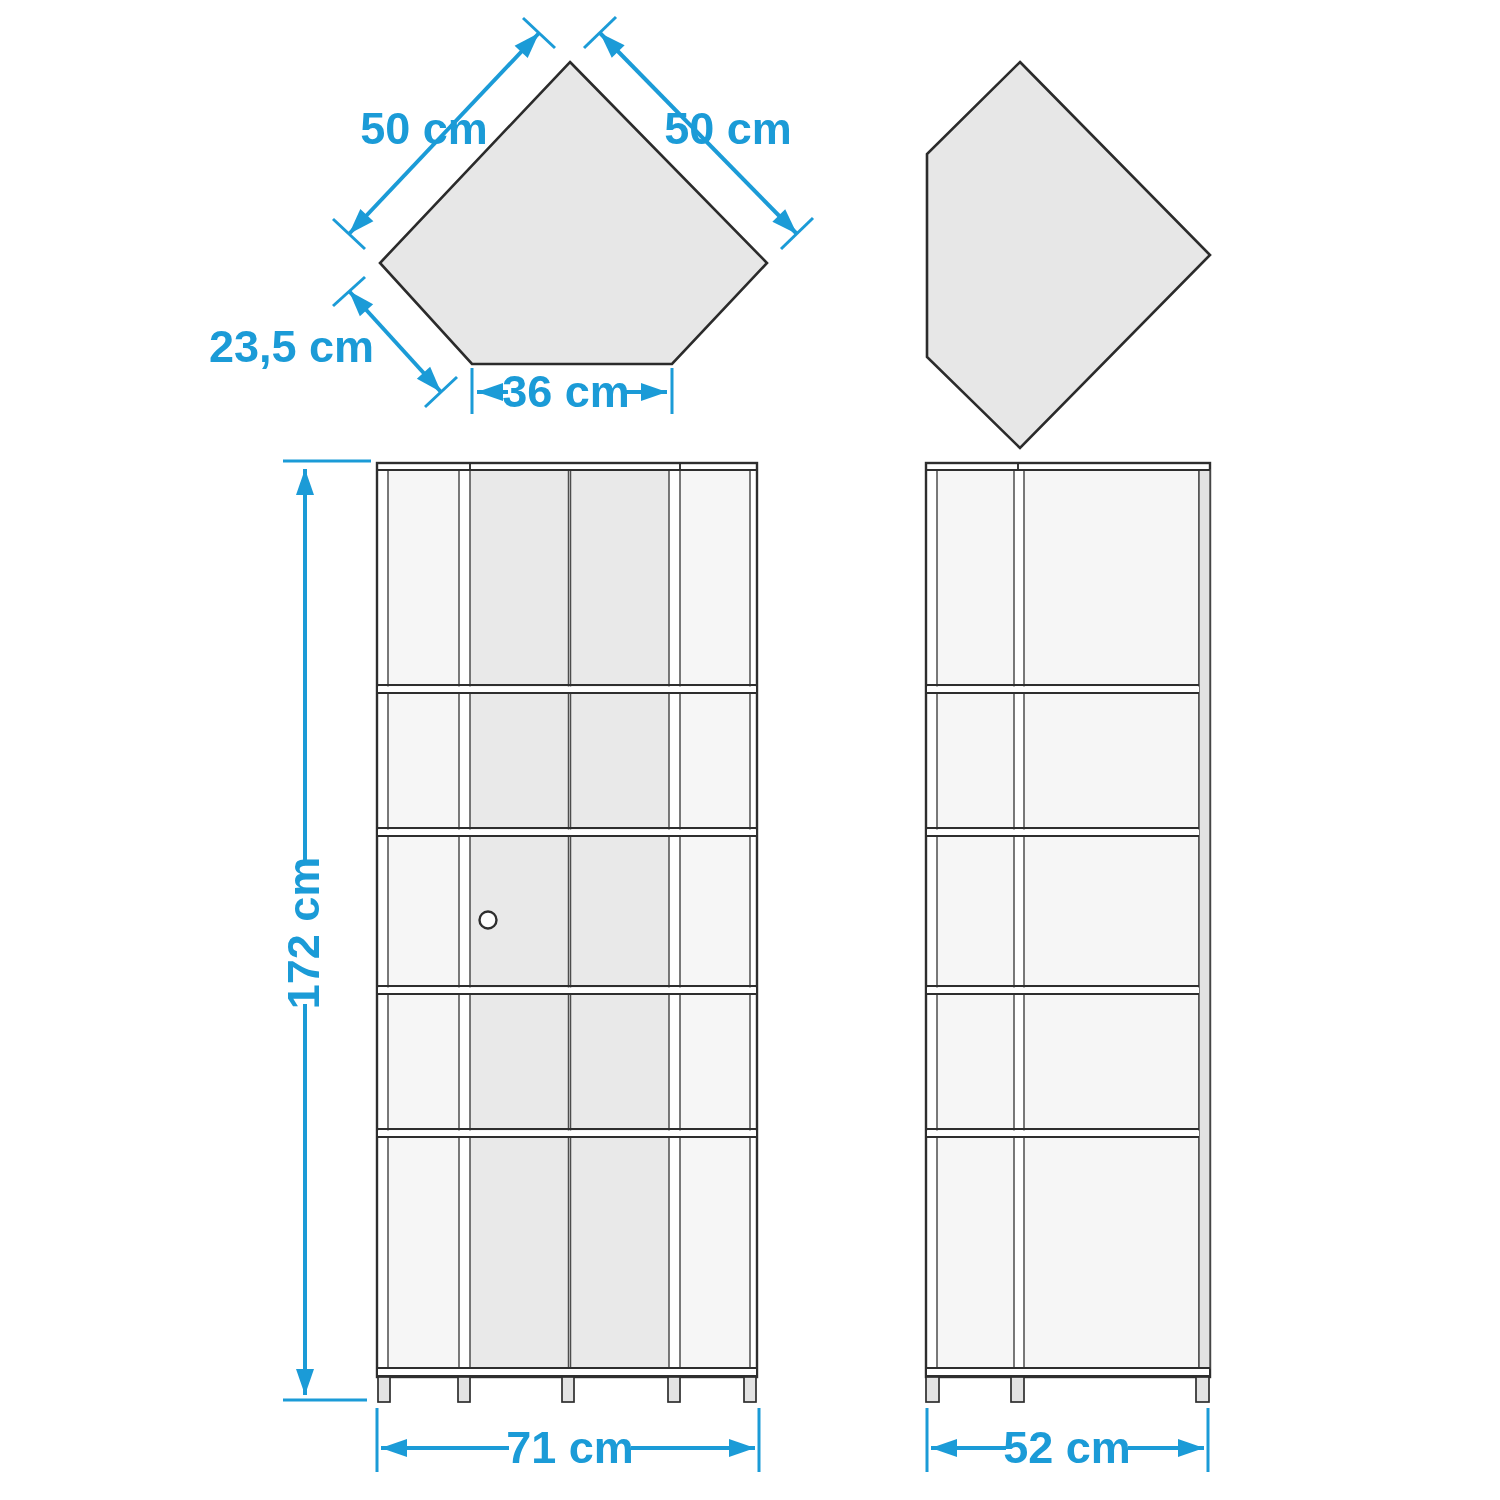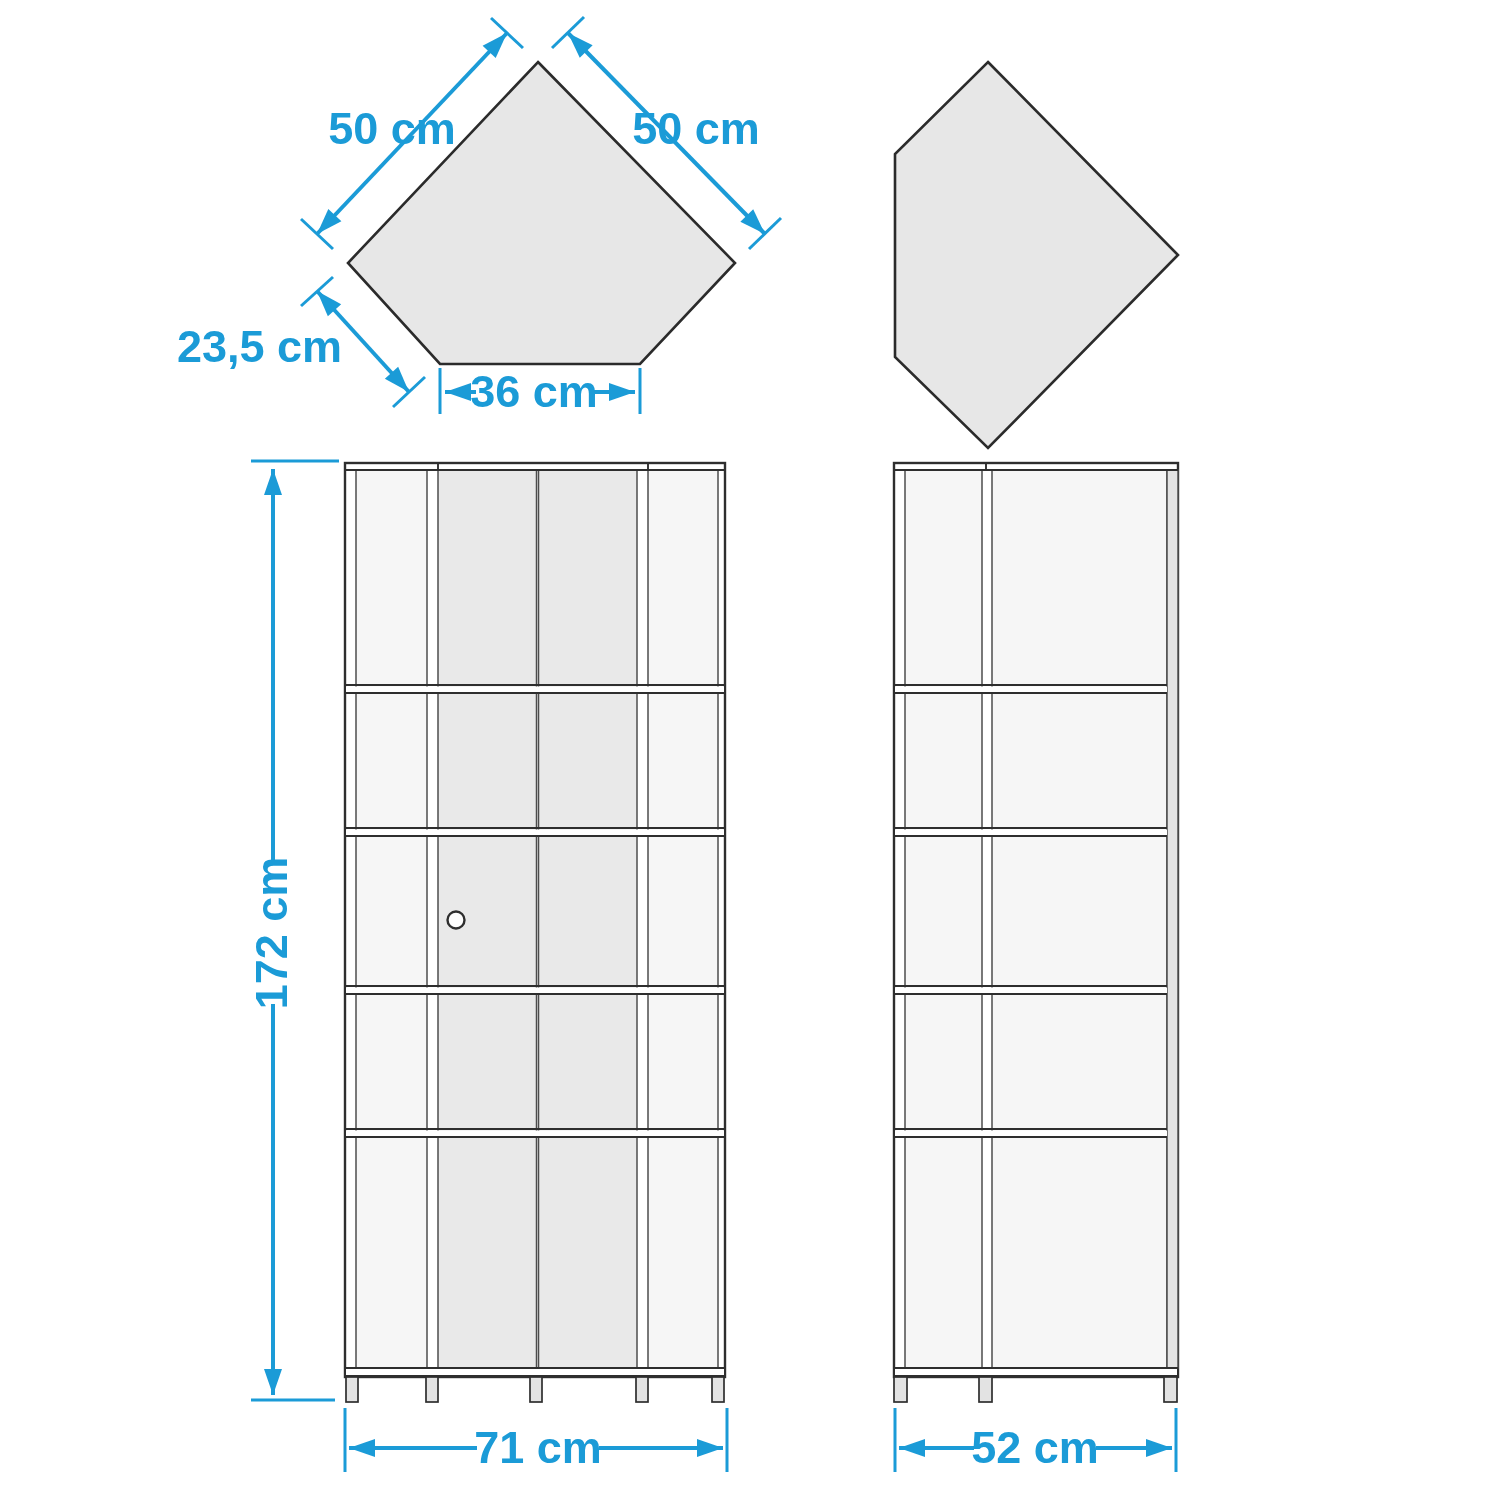--- a/index.html
+++ b/index.html
@@ -8,20 +8,21 @@
     background: #ffffff;
     width: 1500px;
     height: 1500px;
     font-family: "Liberation Sans", sans-serif;
   }
   #stage {
     position: relative;
     width: 1272px;
     height: 1500px;
     background: #ffffff;
+    margin-left: 32px;
   }
   svg { display: block; }
 
   
   .body-outline  { fill: #ffffff; stroke: #2e2e2e; stroke-width: 2.4; }
   .panel-light   { fill: #f6f6f6; stroke: #4d4d4d; stroke-width: 1.5; }
   .panel-door    { fill: #e9e9e9; stroke: #4d4d4d; stroke-width: 1.5; }
   .panel-edge    { fill: #e3e3e3; stroke: #4d4d4d; stroke-width: 1.5; }
   .frame-line    { stroke: #2e2e2e; stroke-width: 1.9; fill: none; }
   .shelf-fill    { fill: #ffffff; stroke: none; }

